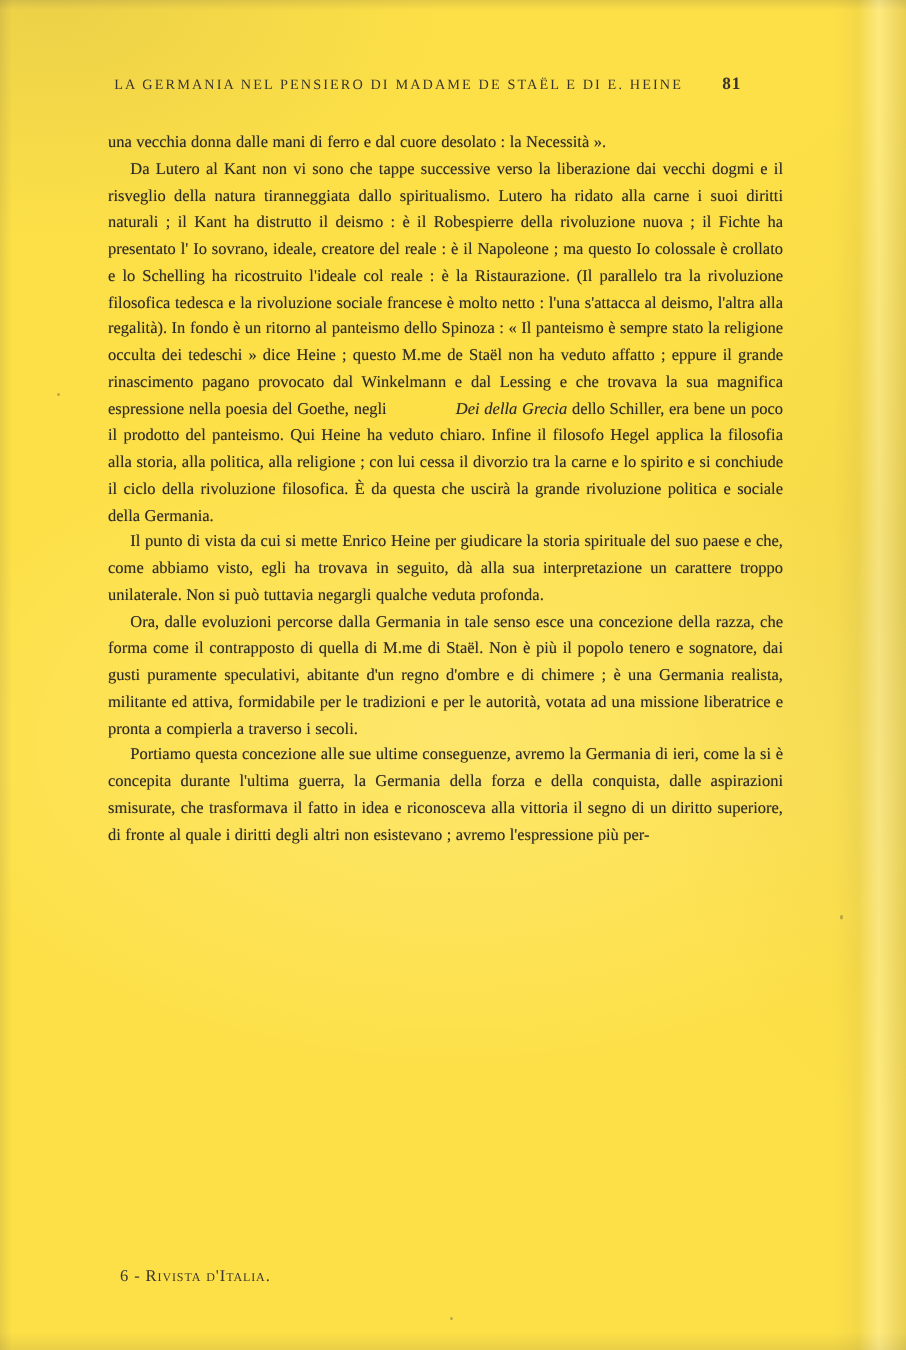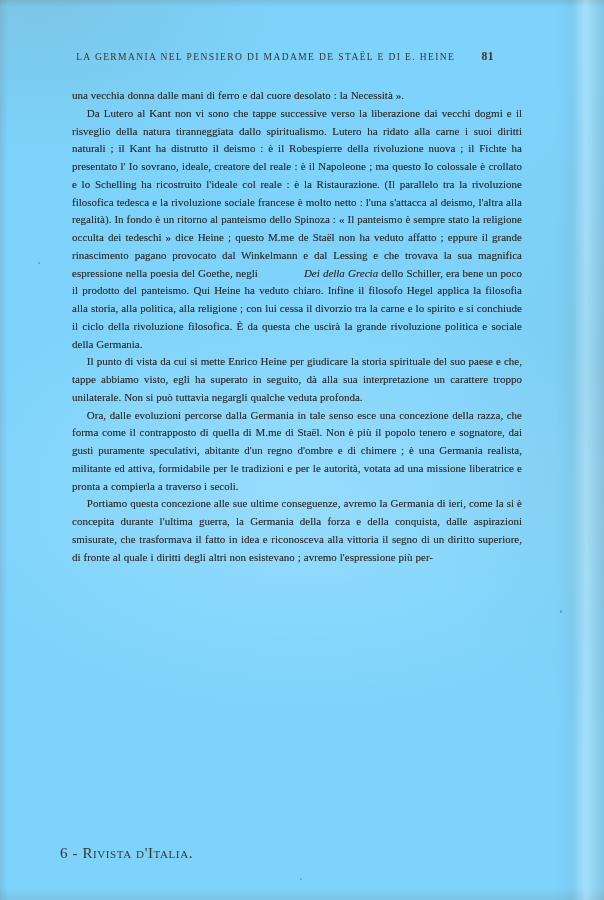--- a/index.html
+++ b/index.html
@@ -4,21 +4,21 @@
 <style>
   html, body {
     margin: 0;
     padding: 0;
     background: #e6e4df;
   }
   .page {
     position: relative;
     width: 604px;
     height: 900px;
-    background: #7dd3fc;
+    background: #fde047;
     overflow: hidden;
     font-family: "Liberation Serif", "DejaVu Serif", serif;
     color: #2f2c27;
   }
   
   .texture {
     position: absolute;
     inset: 0;
     pointer-events: none;
     background:
@@ -82,23 +82,23 @@
     text-indent: 1.35em;
     hyphens: auto;
     -webkit-hyphens: auto;
     word-spacing: 0.02em;
   }
   .para.no-indent { text-indent: 0; }
   .para em { font-style: italic; margin-left: 43px; }
 
   .footline {
     position: absolute;
-    left: 60px;
+    left: 80px;
     top: 845px;
-    font-size: 15px;
+    font-size: 11px;
     letter-spacing: 0.6px;
     color: #3b372f;
     font-variant: small-caps;
   }
 </style>
 </head>
 <body>
 
 <div class="page">
   <div class="texture"></div>
@@ -109,21 +109,21 @@
   <header class="running-head">
     <span class="head-title">LA GERMANIA NEL PENSIERO DI MADAME DE STAËL E DI E. HEINE</span>
     <span class="head-number">81</span>
   </header>
 
   <main class="body-text">
     <p class="para no-indent">una vecchia donna dalle mani di ferro e dal cuore desolato : la Necessità ».</p>
 
     <p class="para"><span>Da Lutero al Kant non vi sono che tappe successive verso la liberazione dai vecchi dogmi e il risveglio della natura tiranneggiata dallo spiritualismo. Lutero ha ridato alla carne i suoi diritti naturali ; il Kant ha distrutto il deismo : è il Robespierre della rivoluzione nuova ; il Fichte ha presentato l' Io sovrano, ideale, creatore del reale : è il Napoleone ; ma questo Io colossale è crollato e lo Schelling ha ricostruito l'ideale col reale : è la Ristaurazione. (Il parallelo tra la rivoluzione filosofica tedesca e la rivoluzione sociale francese è molto netto : l'una s'attacca al deismo, l'altra alla regalità). In fondo è un ritorno al panteismo dello Spinoza : « Il panteismo è sempre stato la religione occulta dei tedeschi » dice Heine ; questo M.me de Staël non ha veduto affatto ; eppure il grande rinascimento pagano provocato dal Winkelmann e dal Lessing e che trovava la sua magnifica espressione nella poesia del Goethe, negli </span><em>Dei della Grecia</em><span> dello Schiller, era bene un poco il prodotto del panteismo. Qui Heine ha veduto chiaro. Infine il filosofo Hegel applica la filosofia alla storia, alla politica, alla religione ; con lui cessa il divorzio tra la carne e lo spirito e si conchiude il ciclo della rivoluzione filosofica. È da questa che uscirà la grande rivoluzione politica e sociale della Germania.</span></p>
 
-    <p class="para">Il punto di vista da cui si mette Enrico Heine per giudicare la storia spirituale del suo paese e che, tappe abbiamo visto, egli ha superato in seguito, dà alla sua interpretazione un carattere troppo unilaterale. Non si può tuttavia negargli qualche veduta profonda.</p>
+    <p class="para">Il punto di vista da cui si mette Enrico Heine per giudicare la storia spirituale del suo paese e che, come abbiamo visto, egli ha trovava in seguito, dà alla sua interpretazione un carattere troppo unilaterale. Non si può tuttavia negargli qualche veduta profonda.</p>
 
     <p class="para">Ora, dalle evoluzioni percorse dalla Germania in tale senso esce una concezione della razza, che forma come il contrapposto di quella di M.me di Staël. Non è più il popolo tenero e sognatore, dai gusti puramente speculativi, abitante d'un regno d'ombre e di chimere ; è una Germania realista, militante ed attiva, formidabile per le tradizioni e per le autorità, votata ad una missione liberatrice e pronta a compierla a traverso i secoli.</p>
 
     <p class="para">Portiamo questa concezione alle sue ultime conseguenze, avremo la Germania di ieri, come la si è concepita durante l'ultima guerra, la Germania della forza e della conquista, dalle aspirazioni smisurate, che trasformava il fatto in idea e riconosceva alla vittoria il segno di un diritto superiore, di fronte al quale i diritti degli altri non esistevano ; avremo l'espressione più per-</p>
   </main>
 
   <footer class="footline">
     <span>6 - Rivista d'Italia.</span>
   </footer>
 </div>

